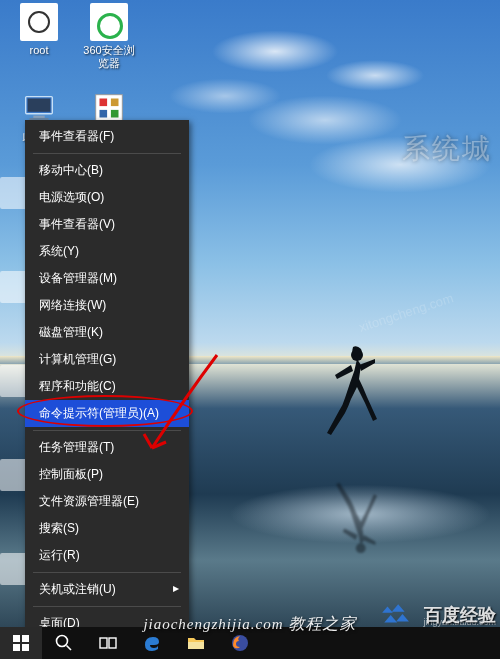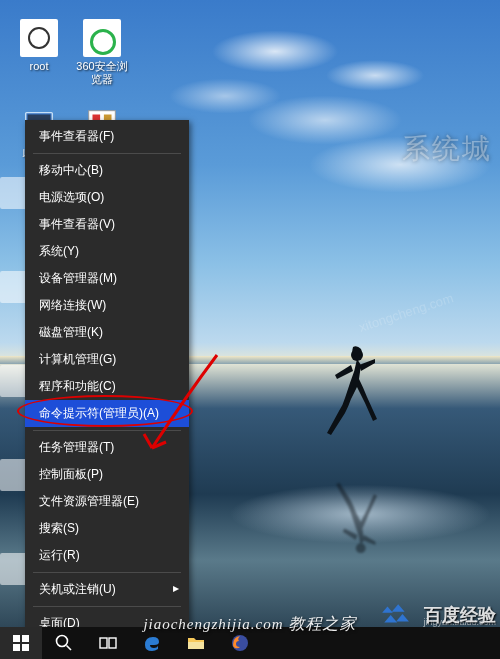--- a/index.html
+++ b/index.html
@@ -25,21 +25,21 @@
   .runner-reflection {
     position: absolute;
     top: 71%; left: 65%;
     width: 60px; height: 90px;
     transform: scaleY(-1);
     opacity: 0.45;
     filter: blur(1px);
     z-index: 1;
   }
   .runner-reflection svg { width: 100%; height: 100%; }
-  .desktop-icons { position: absolute; top: 16px; left: 0; display: grid; grid-template-columns: 62px 62px; grid-auto-rows: 86px; padding: 1px 0 0 8px; gap: 0 1px; z-index: 3; }
+  .desktop-icons { position: absolute; top: 0; left: 0; display: grid; grid-template-columns: 62px 62px; grid-auto-rows: 86px; padding: 1px 0 0 8px; gap: 0 8px; z-index: 3; }
   .desktop-icon { display: flex; flex-direction: column; align-items: center; justify-content: flex-start; width: 62px; cursor: pointer; padding-top: 2px; }
   .desktop-icon .ico { width: 38px; height: 38px; display: flex; align-items: center; justify-content: center; }
   .desktop-icon .lbl { color: #fff; font-size: 11px; text-align: center; text-shadow: 1px 1px 2px rgba(0,0,0,0.8); margin-top: 3px; line-height: 1.15; max-width: 58px; word-break: break-all; }
   .ico-root { background: #fff; width: 34px; height: 34px; border-radius: 2px; display: flex; align-items: center; justify-content: center; }
   .ico-root::after { content: ""; width: 18px; height: 18px; border: 2px solid #333; border-radius: 50%; }
   .ico-360 { background: #fff; width: 34px; height: 42px; border-radius: 2px; position: relative; }
   .ico-360::before { content: ""; position: absolute; top: 10px; left: 7px; width: 20px; height: 20px; border: 3px solid #2bb24c; border-radius: 50%; }
   .ico-pc svg, .ico-game svg, .ico-generic svg { width: 100%; height: 100%; }
   .ico-generic { width: 32px; height: 32px; background: #fff; border-radius: 2px; opacity: 0.88; position: relative; }
   .ico-generic.dim { opacity: 0.55; }

